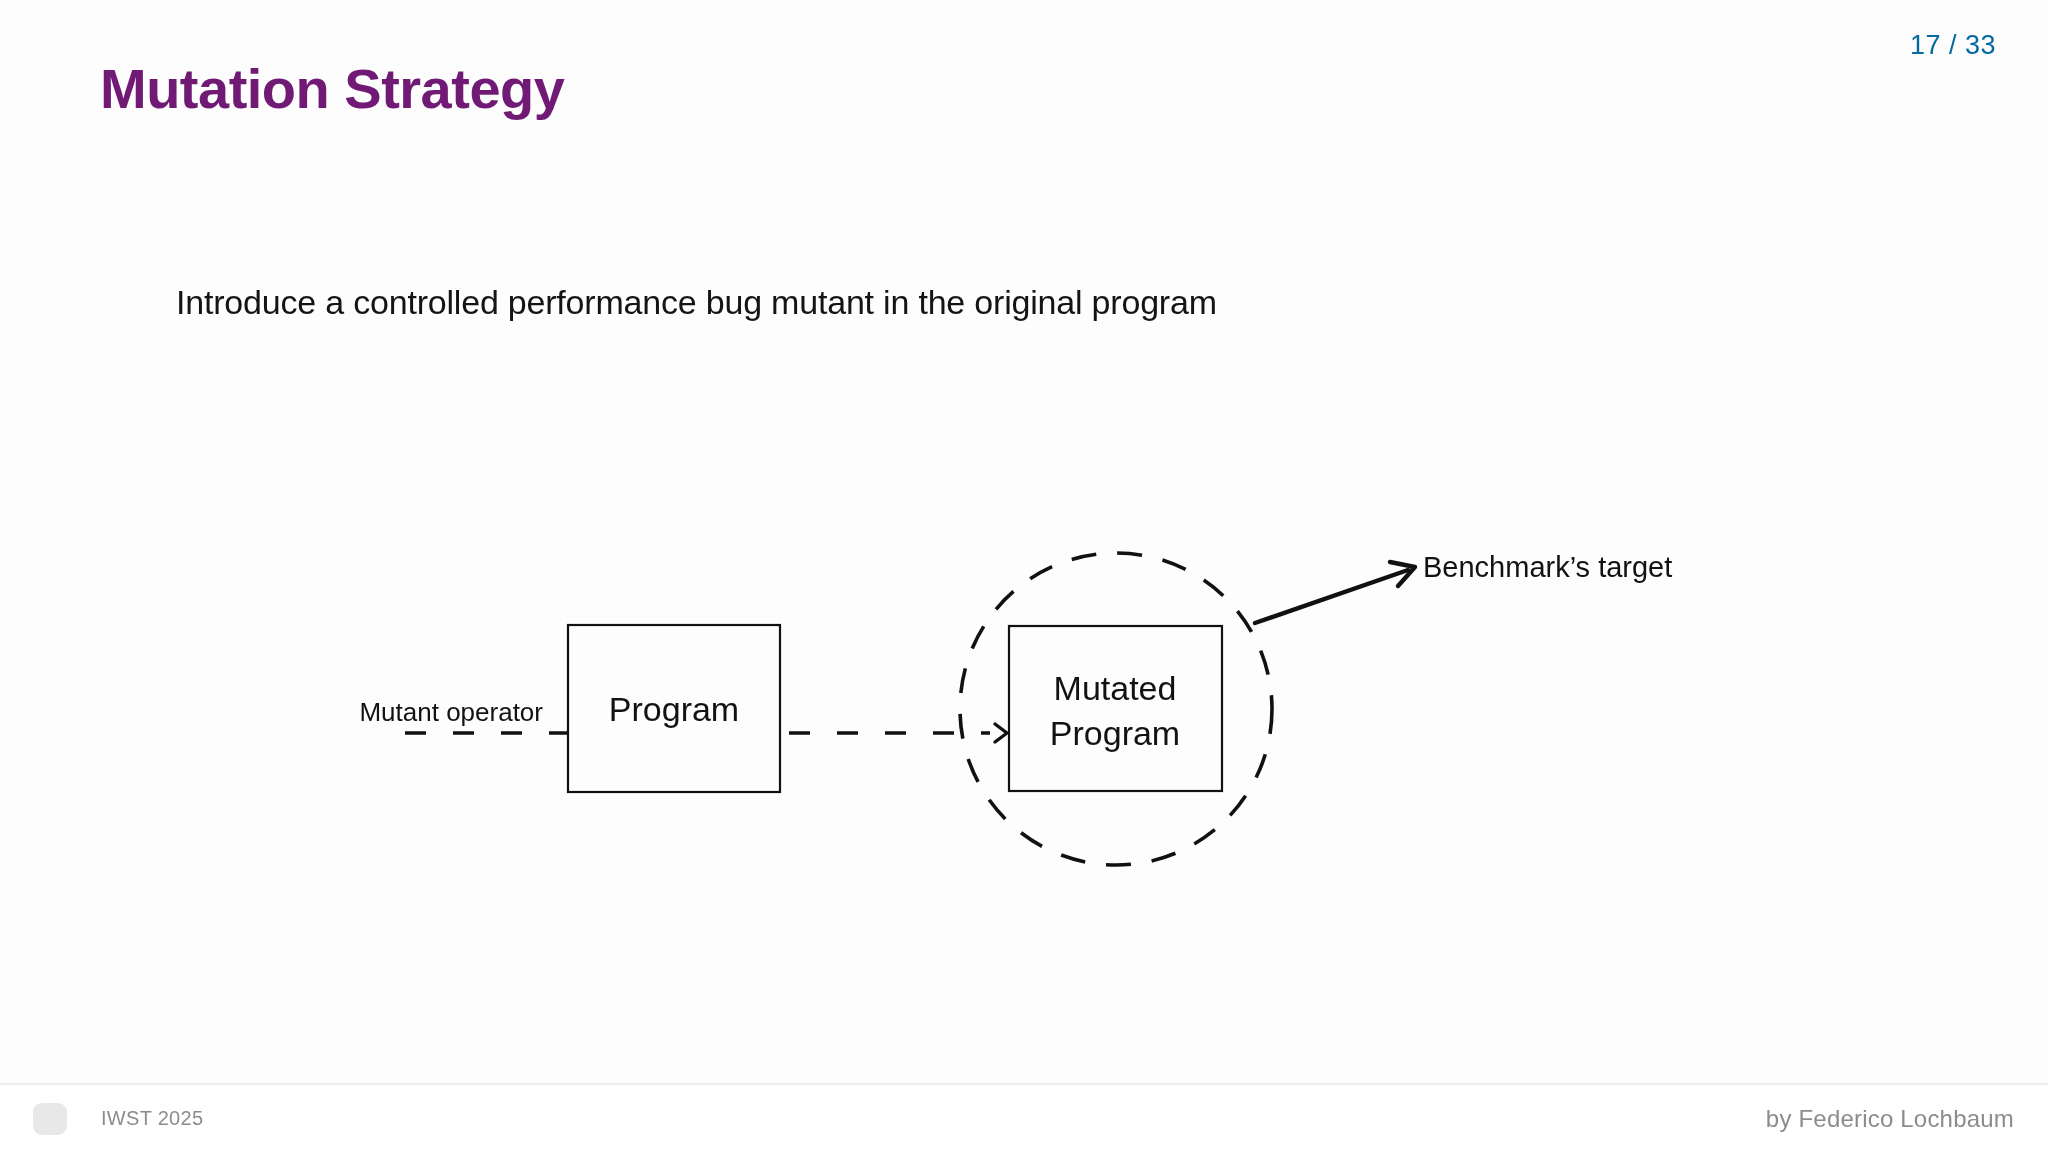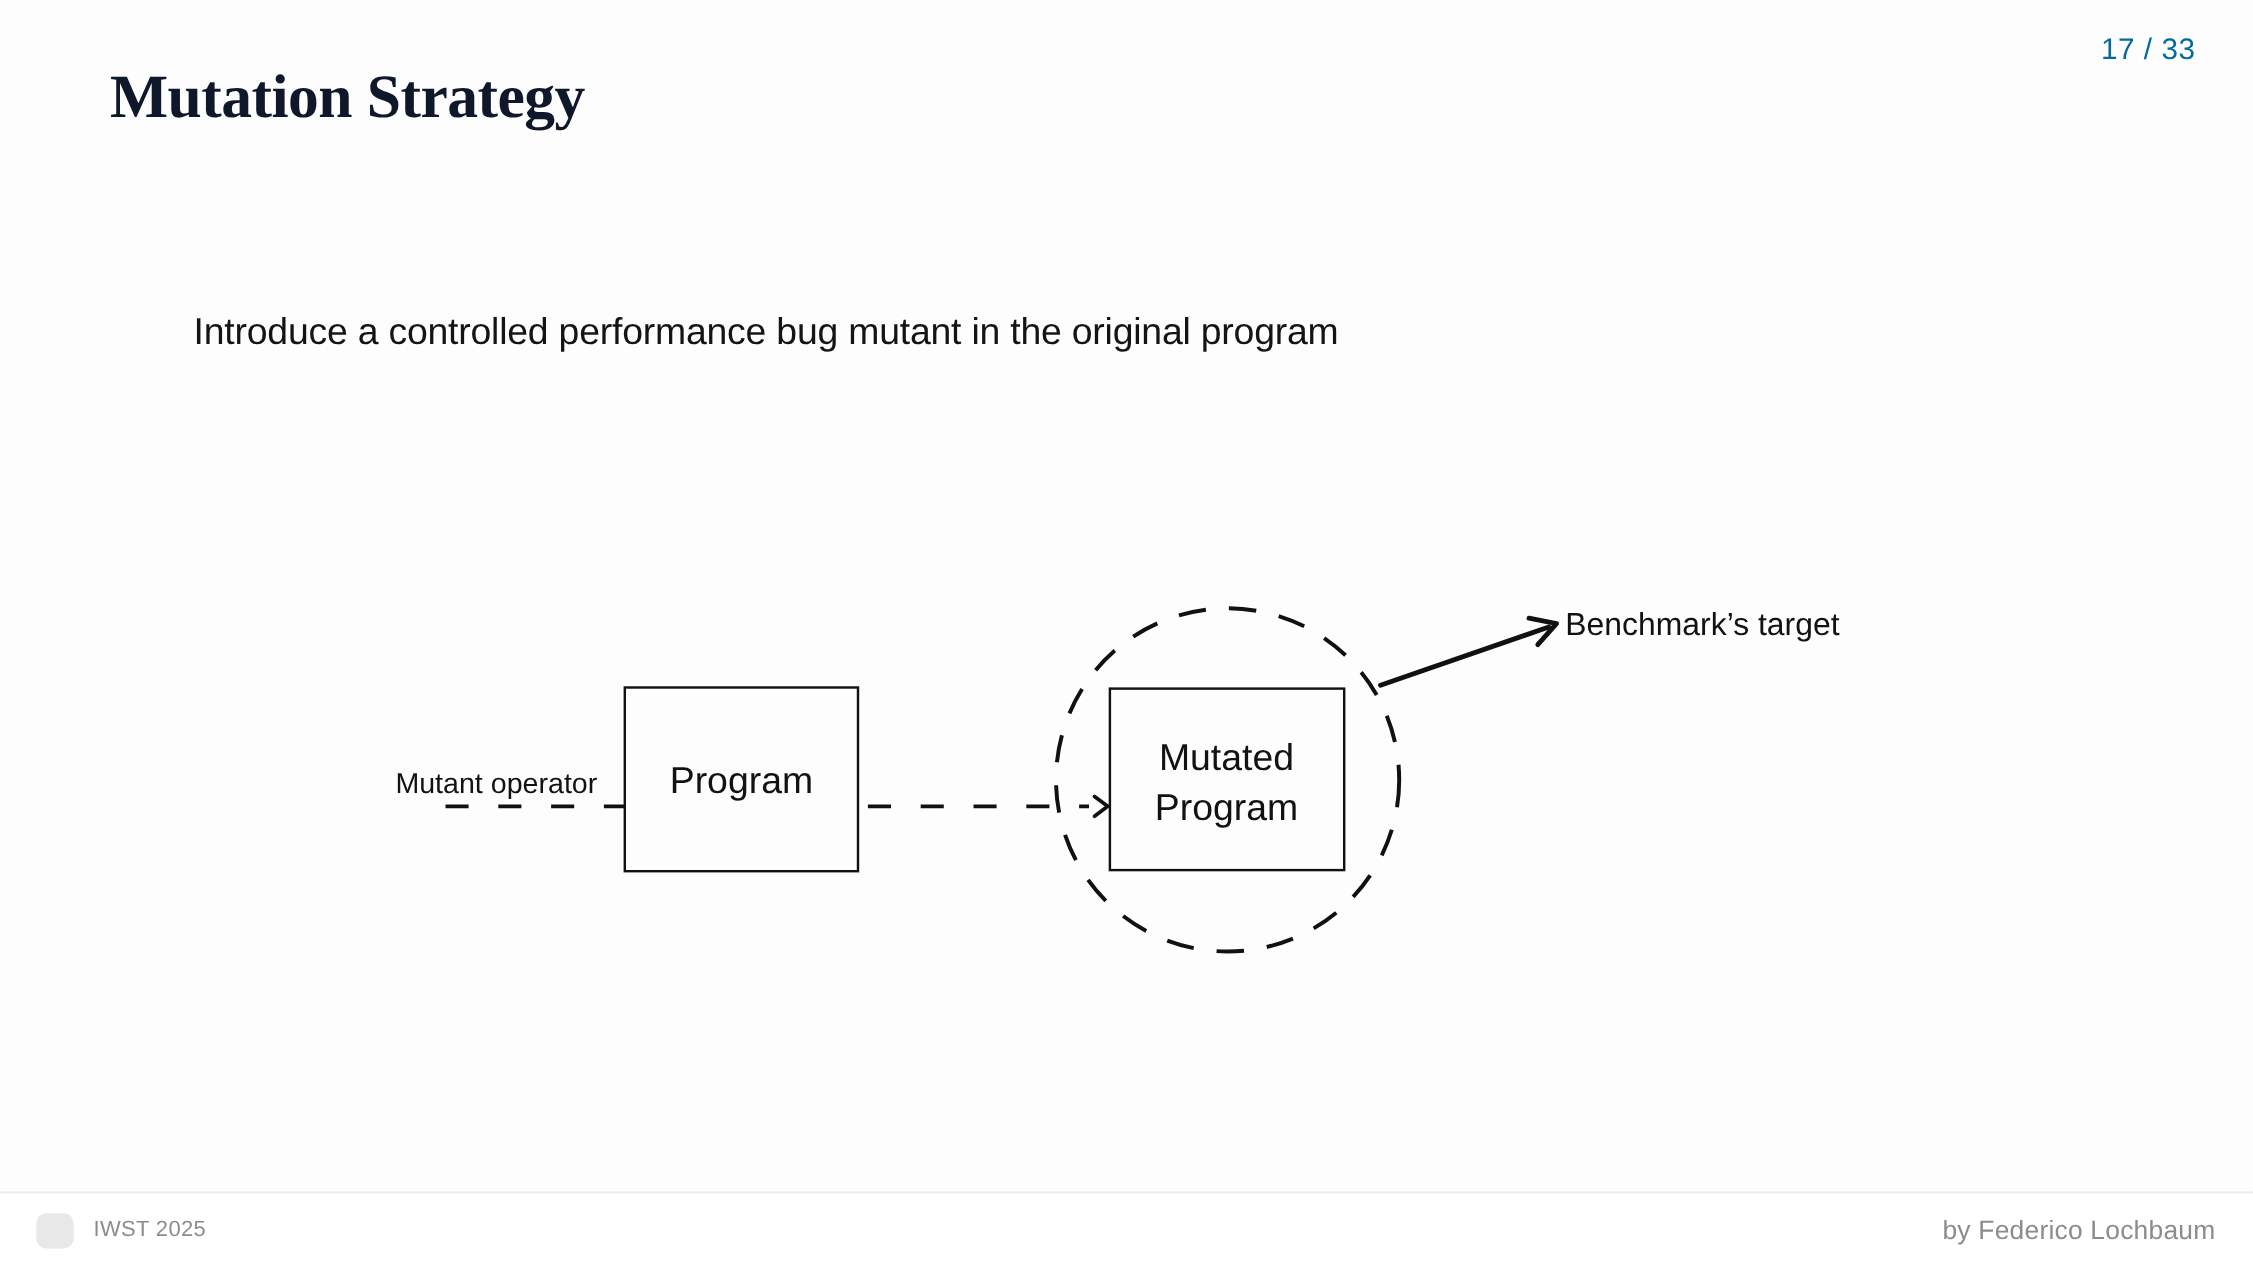--- a/index.html
+++ b/index.html
@@ -29,23 +29,22 @@
     letter-spacing: 0.5px;
   }
   .title {
     position: absolute;
     left: 100px;
     top: 58px;
     margin: 0;
     font-size: 56px;
     font-weight: 700;
     letter-spacing: -0.5px;
-    color: #0f172a;
+    color: #701a75;
     line-height: 1.1;
-    font-family: Liberation Serif, serif;
   }
   .subtitle {
     position: absolute;
     left: 176px;
     top: 281px;
     margin: 0;
     font-size: 34px;
     font-weight: 400;
     color: #141414;
     letter-spacing: -0.2px;
@@ -120,21 +119,21 @@
     color: #8c8c8c;
   }
   .footer-logo {
     width: 34px;
     height: 32px;
     border-radius: 9px;
     background: #e8e8e8;
     flex: 0 0 auto;
   }
   .footer-conference {
-    margin-left: 18px;
+    margin-left: 34px;
     font-size: 20px;
     letter-spacing: 0.3px;
   }
   .footer-author {
     margin-left: auto;
     font-size: 24px;
     letter-spacing: 0.2px;
   }
 </style>
 </head>

